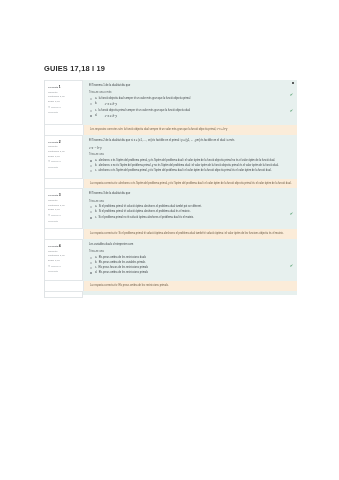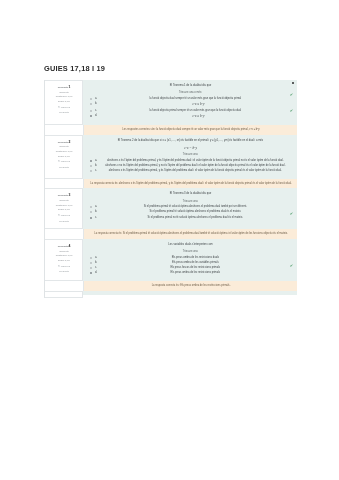--- a/index.html
+++ b/index.html
@@ -1,21 +1,21 @@
 <!DOCTYPE html>
 <html><head>
 <meta charset="utf-8">
 <style>
   html,body{margin:0;padding:0;}
   body{
     width:339px;height:480px;overflow:hidden;background:#ffffff;
     font-family:"Liberation Sans",sans-serif;color:#3b3b3b;
     -webkit-font-smoothing:antialiased;
   }
-  .page{position:relative;width:339px;height:480px;text-align:center;}
+  .page{position:relative;width:339px;height:480px;}
   .doc-title{
     position:absolute;left:44px;top:64px;
     font-size:7.4px;font-weight:bold;letter-spacing:.2px;color:#2b2b2b;
   }
   .quiz{
     position:absolute;left:44px;top:80px;width:252px;
     border-left:1px solid #dfe3e5;
   }
   .qblock{position:relative;display:flex;margin-bottom:0;}
   .qinfo{

